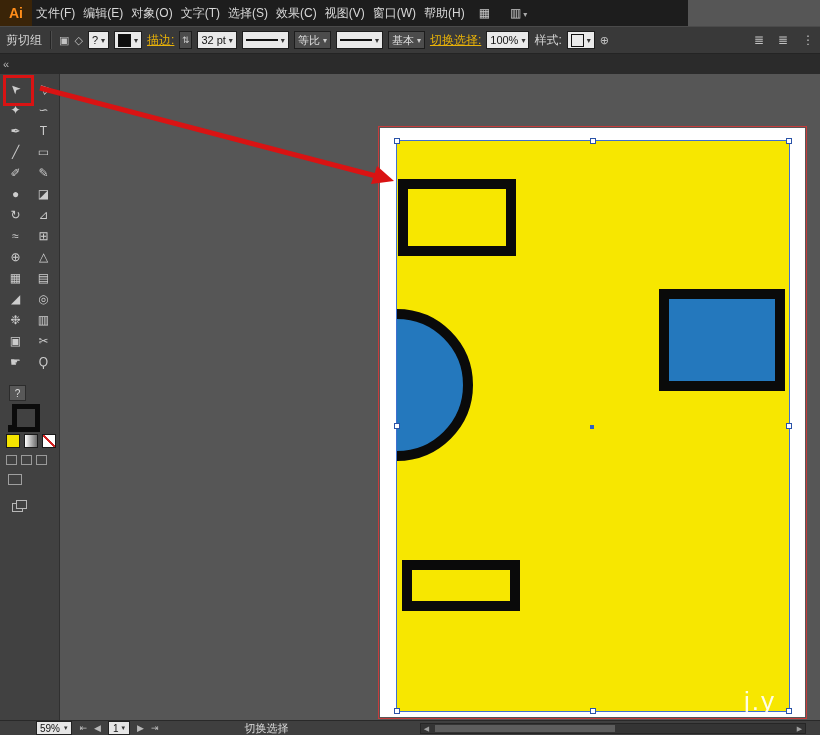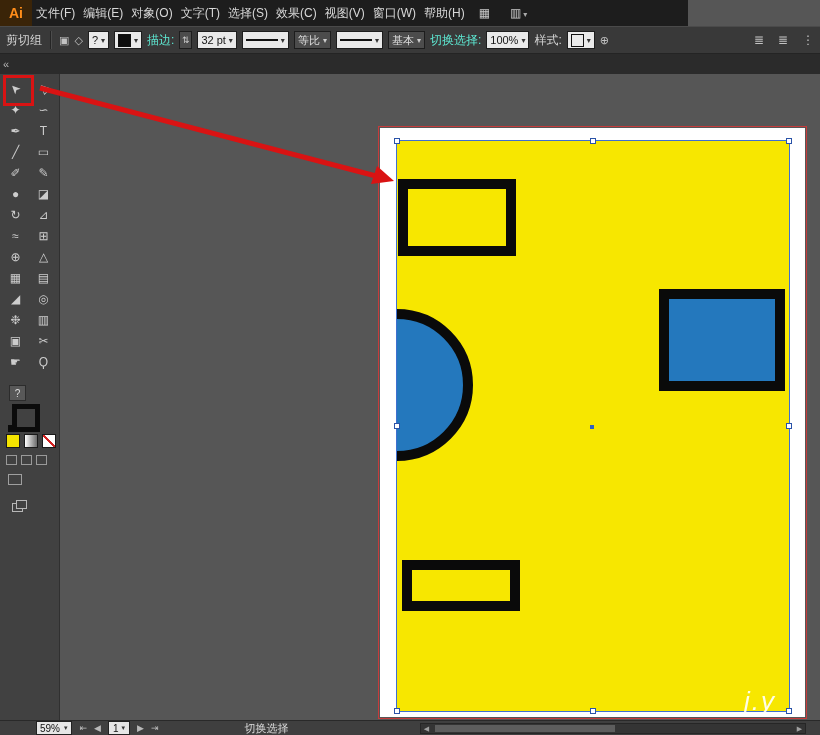--- a/index.html
+++ b/index.html
@@ -13,21 +13,21 @@
             font-size:14px;display:flex;align-items:center;justify-content:center}
   .menu-item{padding:0 4px;height:26px;line-height:26px;font-size:12px;color:#d8d8d8}
   .mb-icons{margin-left:10px;display:flex;gap:20px;color:#c8c8c8;font-size:12px;align-items:center}
   .mb-icons .dd{font-size:8px;color:#aaa;margin-left:2px}
 
   
   #controlbar{position:absolute;left:0;top:26px;width:820px;height:28px;background:#393939;
               border-top:1px solid #4a4a4a;border-bottom:1px solid #242424;box-sizing:border-box;
               display:flex;align-items:center;padding:0 6px;gap:5px;font-size:12px;color:#d4d4d4;z-index:4}
   .cb-sep{width:1px;height:18px;background:#252525;box-shadow:1px 0 0 #4c4c4c;margin:0 3px}
-  .cb-link{color:#5eead4;font-size:12px}
+  .cb-link{color:#eab308;text-decoration:underline;font-size:12px}
   .cb-ic{color:#c3c3c3;font-size:11px}
   .combo{display:flex;align-items:center;gap:3px;background:#e9e9e9;border:1px solid #1d1d1d;
          height:16px;padding:0 3px;color:#141414;font-size:11px}
   .combo .dd{font-size:8px;color:#333}
   .combo.dark{background:#4c4c4c;color:#ddd}
   .combo.dark .dd{color:#ccc}
   .stepbox{background:#4c4c4c;border:1px solid #1d1d1d;height:16px;width:11px;display:flex;
            align-items:center;justify-content:center;color:#ccc;font-size:9px}
   .sw{width:11px;height:11px;border:1px solid #101010}
   .sw.black{background:#0d0d0d}
@@ -77,21 +77,21 @@
   #shape-half-circle{left:-76px;top:168px;width:132px;height:132px;border-radius:50%;background:#2478bd}
   #shape-right-rect{left:262px;top:148px;width:106px;height:82px;background:#2478bd}
   #shape-bottom-rect{left:5px;top:419px;width:98px;height:31px;background:#f7e700}
   #center-dot{position:absolute;left:193px;top:284px;width:4px;height:4px;background:#2f62c4}
   .handle{position:absolute;width:6px;height:6px;background:#ffffff;border:1px solid #2a53a8;box-sizing:border-box;z-index:3}
 
   
   #annot{position:absolute;left:0;top:0;z-index:9;pointer-events:none}
 
   
-  #watermark{position:absolute;left:744px;top:686px;color:rgba(255,255,255,.9);font-style:italic;
+  #watermark{position:absolute;left:744px;top:686px;color:rgba(255,255,255,.9);
              font-size:26px;letter-spacing:2px;z-index:3}
 
   
   #statusbar{position:absolute;left:0;bottom:0;width:820px;height:15px;background:#3f3f3f;
              border-top:1px solid #292929;box-sizing:border-box;display:flex;align-items:center;
              font-size:10px;color:#c9c9c9;z-index:5}
   #zoom-combo{margin-left:36px;display:flex;align-items:center;gap:4px;background:#e6e6e6;
               color:#111;height:12px;padding:0 3px;border:1px solid #222;font-size:10px}
   #zoom-combo .dd{font-size:7px;color:#333}
   .nav{display:flex;align-items:center;gap:7px;margin-left:8px;color:#b9b9b9;font-size:9px}

